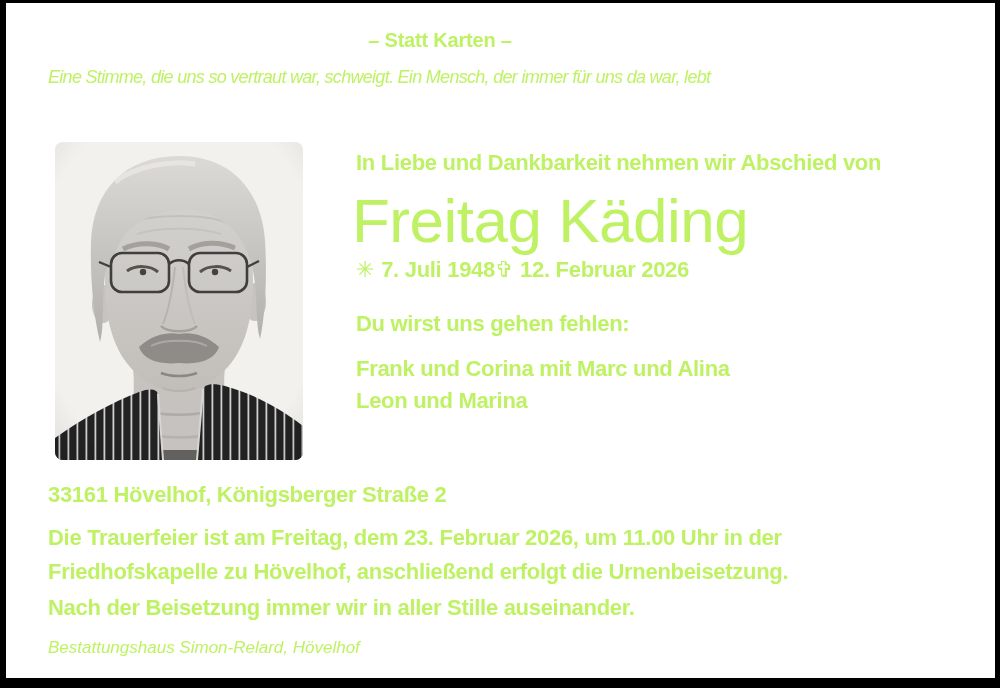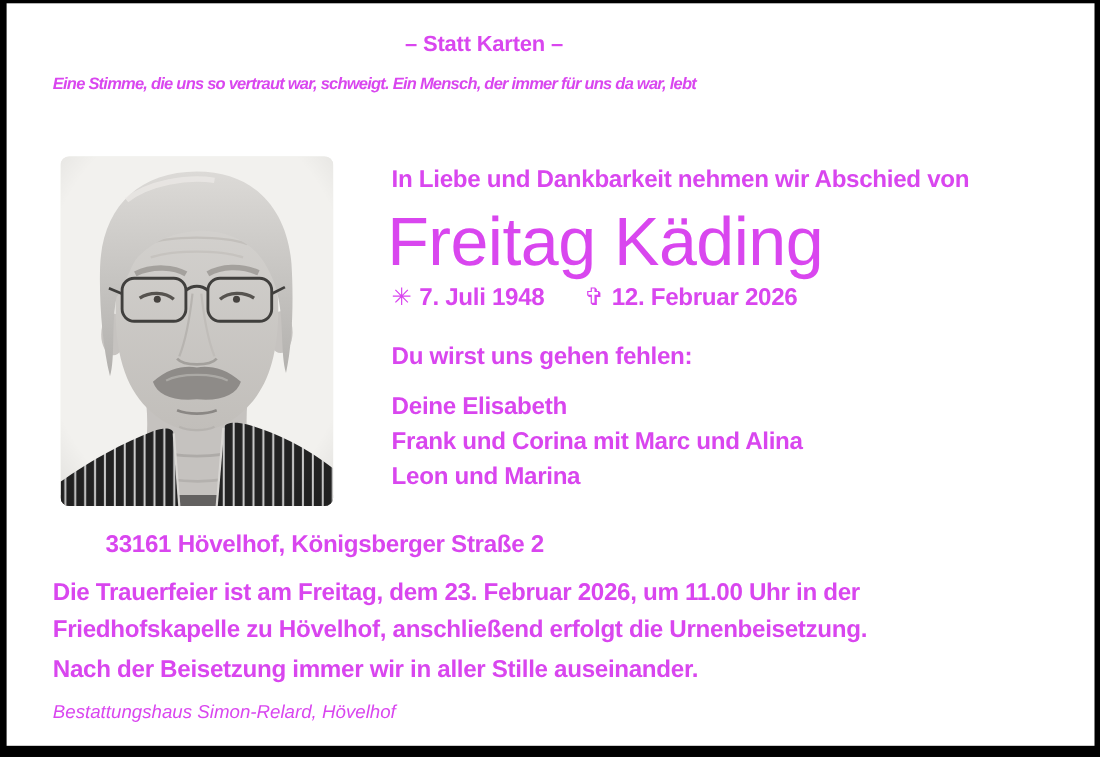--- a/index.html
+++ b/index.html
@@ -1,32 +1,32 @@
 <!DOCTYPE html>
 <html><head>
 <meta charset="utf-8">
 <style>
   html,body{margin:0;padding:0;background:#000;}
   .stage{
     position:relative;width:1000px;height:688px;background:#000;
     font-family:"Liberation Sans","DejaVu Sans",sans-serif;color:#141414;overflow:hidden;
   }
   .paper{position:absolute;left:6px;top:3px;right:5px;bottom:10px;background:#ffffff;}
-  .txt{position:absolute;white-space:nowrap;color:#d946ef;}
+  .txt{position:absolute;white-space:nowrap;color:#bef264;}
   .statt{left:0;top:26px;width:880px;text-align:center;font-size:20px;font-weight:700;line-height:28px;letter-spacing:-0.2px;}
-  .epigraph{left:48px;top:60px;font-size:15px;font-style:italic;font-weight:700;line-height:34px;letter-spacing:-0.7px;}
+  .epigraph{left:48px;top:60px;font-size:18px;font-style:italic;font-weight:400;line-height:34px;letter-spacing:-0.7px;}
   .intro{left:356px;top:148px;font-size:22px;font-weight:700;line-height:30px;letter-spacing:-0.3px;}
   .name{left:352px;top:190px;font-size:62px;font-weight:400;line-height:62px;letter-spacing:-0.5px;}
   .dates{left:356px;top:255px;font-size:22px;font-weight:700;line-height:30px;letter-spacing:-0.3px;}
   .dates .sym{font-weight:400;}
-  .dates .death-group{margin-left:36px;}
+  .dates .death-group{}
   .dates .sym{margin-right:7px;}
   .missing{left:356px;top:309px;font-size:22px;font-weight:700;line-height:30px;letter-spacing:-0.3px;}
   .mourners{left:356px;top:353px;font-size:22px;font-weight:700;line-height:32px;letter-spacing:-0.3px;}
-  .address{left:48px;top:480px;font-size:22px;font-weight:700;line-height:30px;letter-spacing:-0.3px;margin-left:48px;}
+  .address{left:48px;top:480px;font-size:22px;font-weight:700;line-height:30px;letter-spacing:-0.3px;}
   .ceremony{left:48px;top:521px;font-size:22px;font-weight:700;line-height:34px;letter-spacing:-0.3px;}
   .closing{left:48px;top:593px;font-size:22px;font-weight:700;line-height:30px;letter-spacing:-0.3px;}
   .home{left:48px;top:636px;font-size:17px;font-style:italic;font-weight:400;line-height:24px;letter-spacing:0;}
   .photo{
     position:absolute;left:55px;top:142px;width:248px;height:318px;
     border-radius:8px;overflow:hidden;background:#f2f1ee;
   }
   .photo svg{display:block;}
 </style>
 </head>
@@ -115,21 +115,20 @@
 
   <div class="txt name">Freitag Käding</div>
 
   <div class="txt dates">
     <span class="sym">✳</span><span>7. Juli 1948</span><span class="death-group"><span class="sym">✞</span><span>12. Februar 2026</span></span>
   </div>
 
   <div class="txt missing">Du wirst uns gehen fehlen:</div>
 
   <div class="txt mourners">
-    <div>Deine Elisabeth</div>
     <div>Frank und Corina mit Marc und Alina</div>
     <div>Leon und Marina</div>
   </div>
 
   <div class="txt address">33161 Hövelhof, Königsberger Straße 2</div>
 
   <div class="txt ceremony">
     <div>Die Trauerfeier ist am Freitag, dem 23. Februar 2026, um 11.00 Uhr in der</div>
     <div>Friedhofskapelle zu Hövelhof, anschließend erfolgt die Urnenbeisetzung.</div>
   </div>

